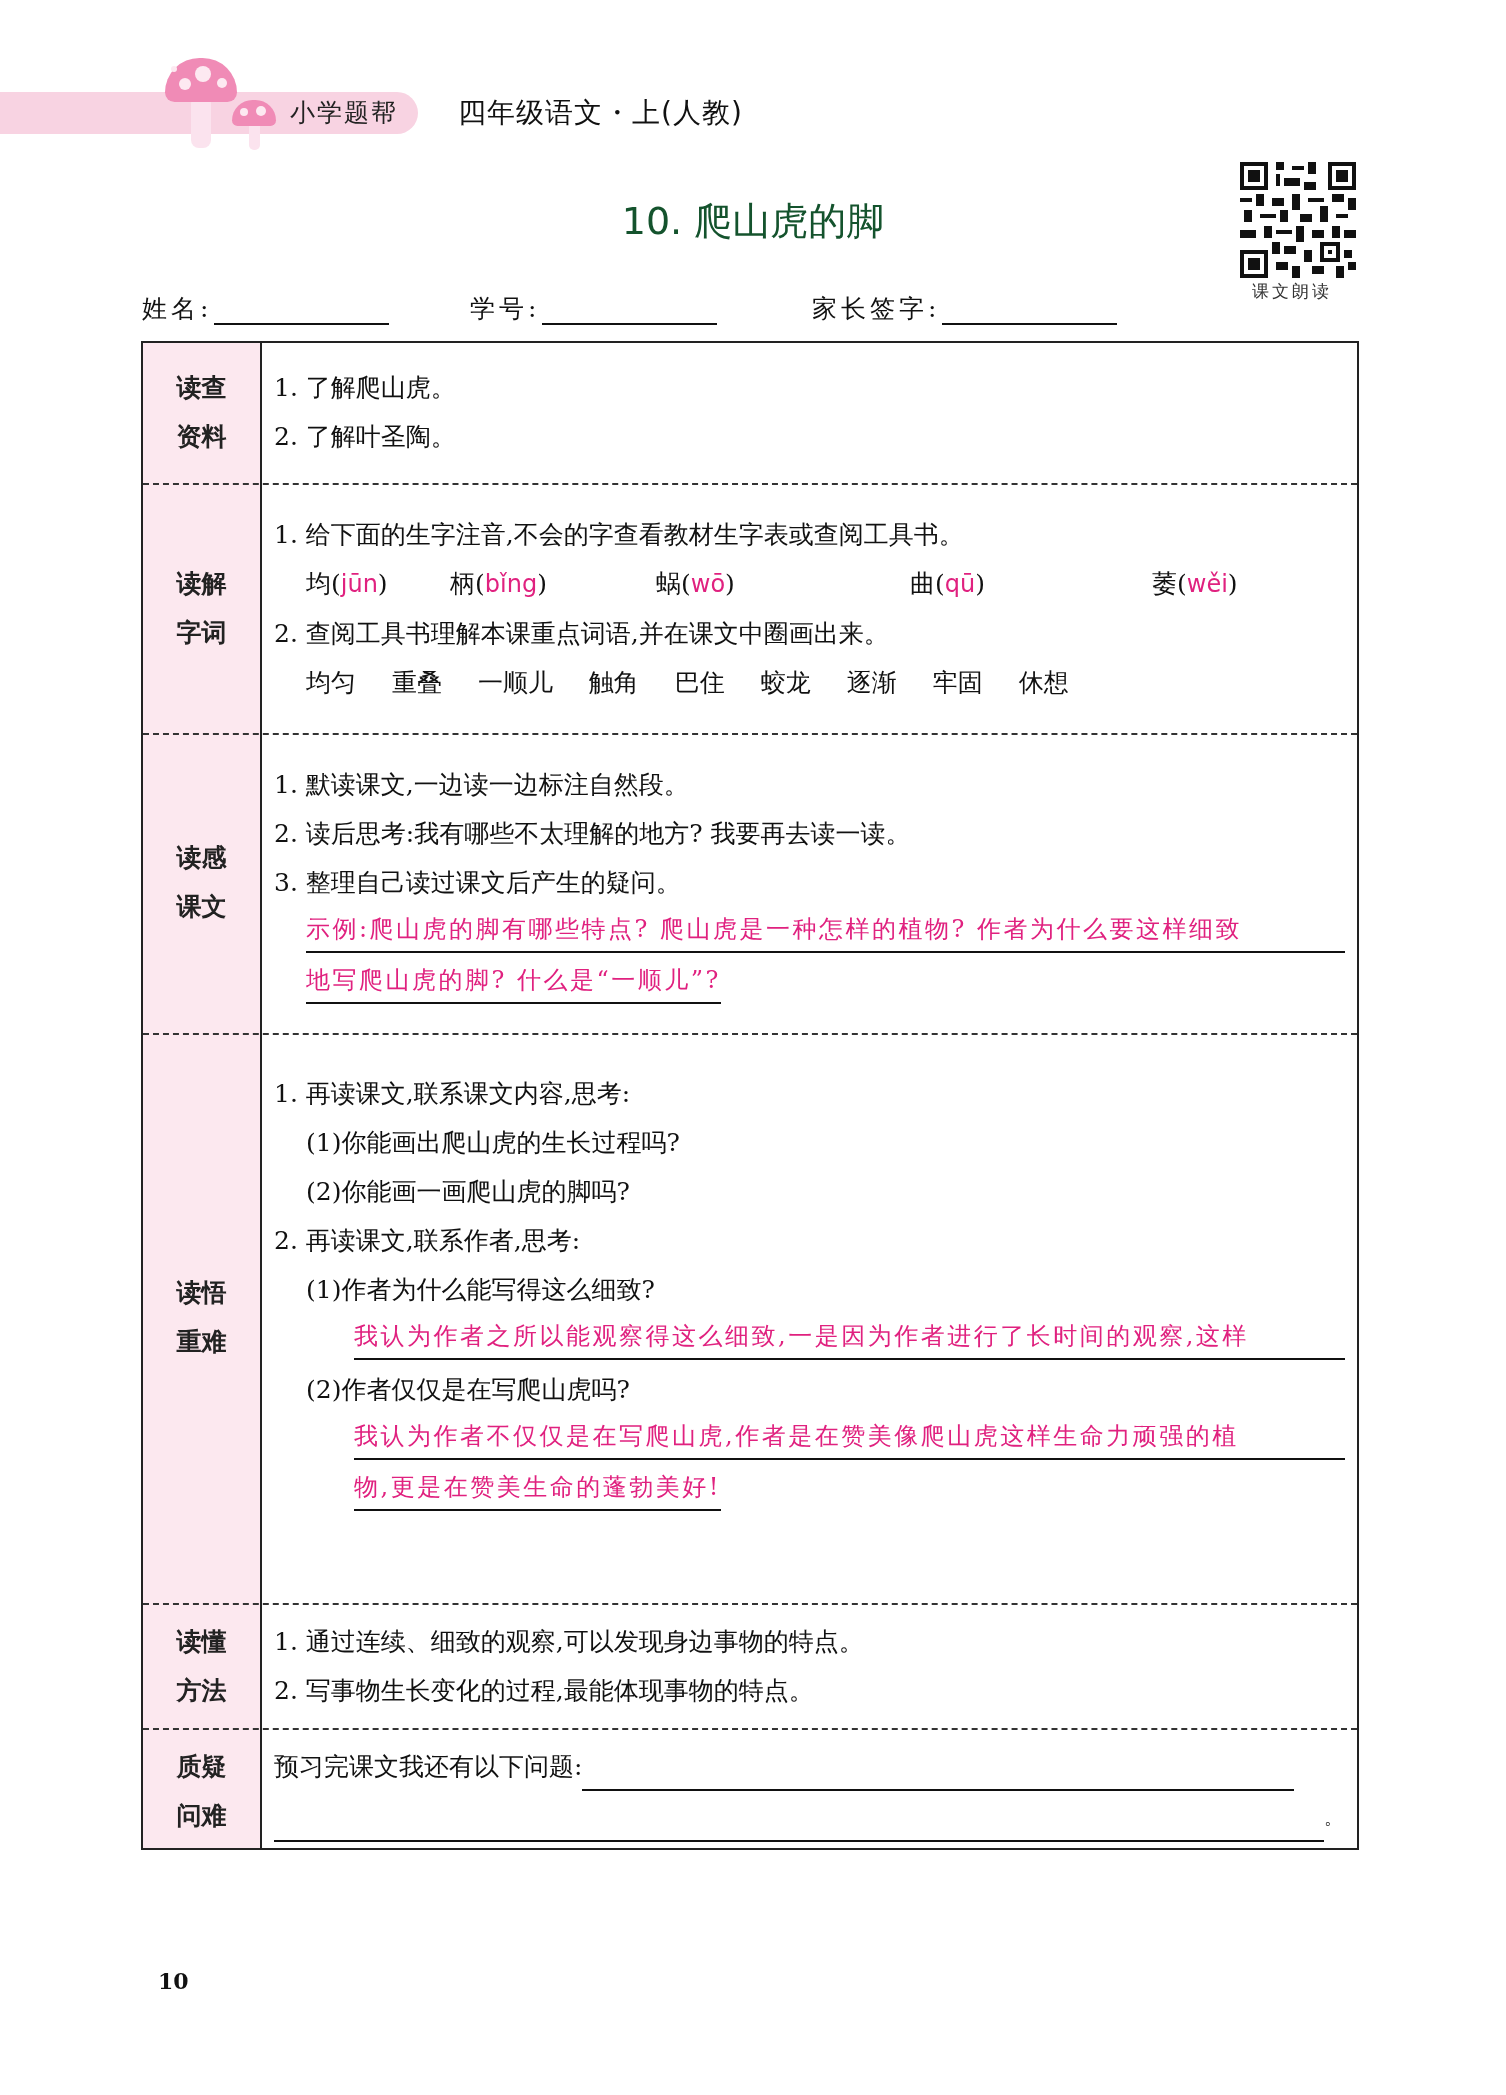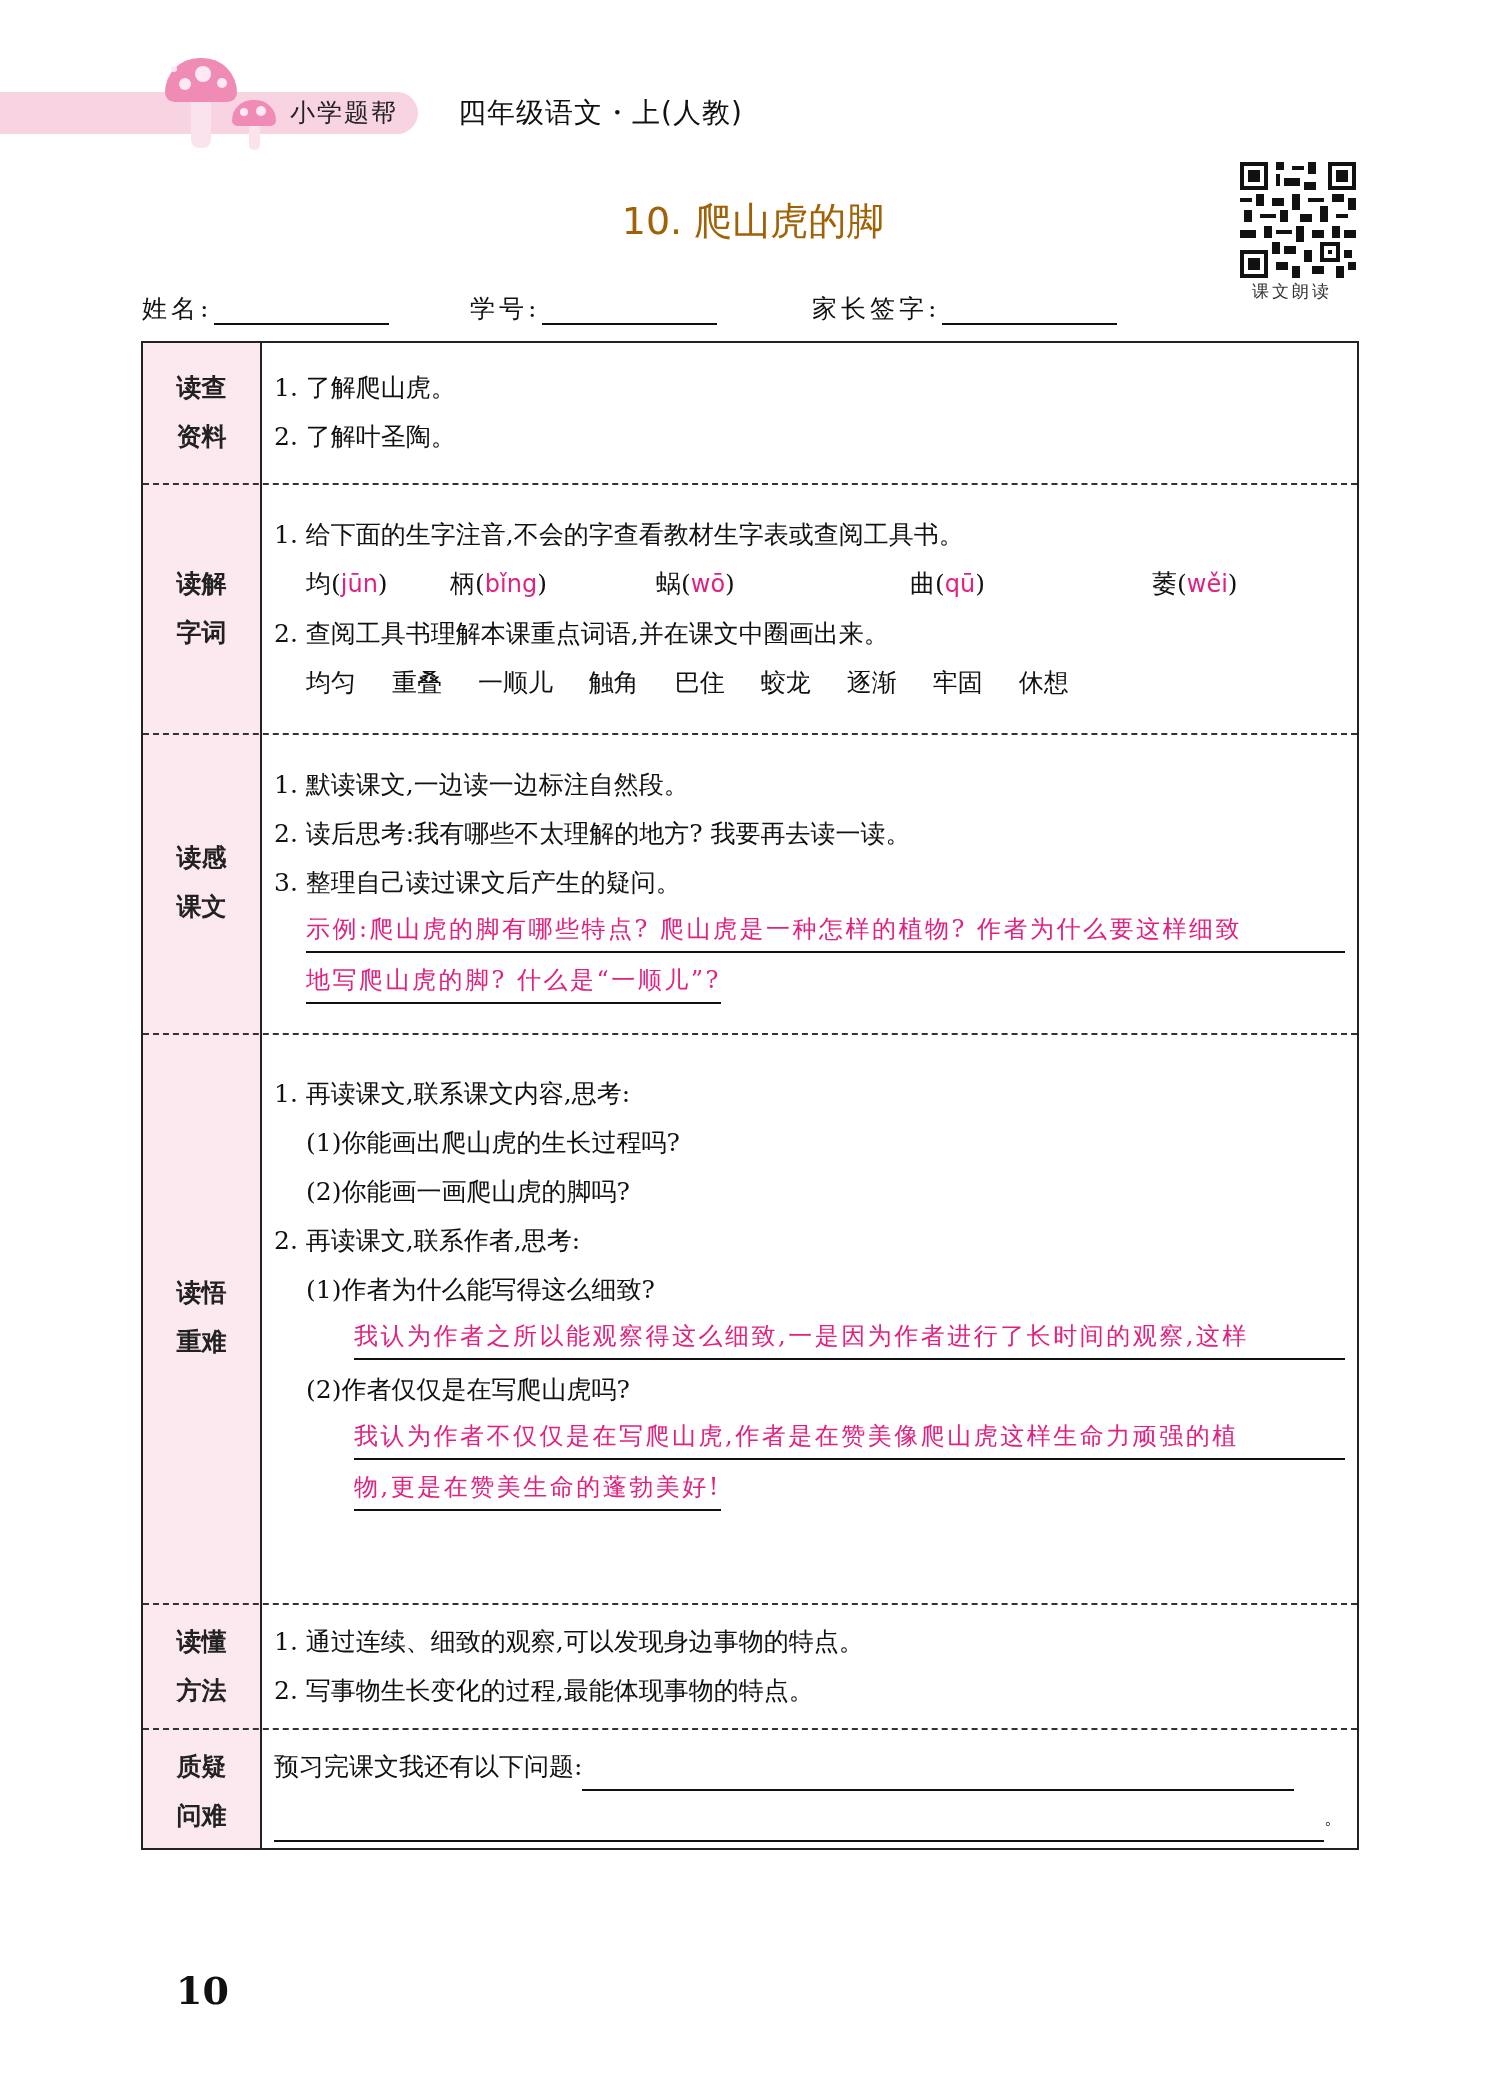--- a/index.html
+++ b/index.html
@@ -12,21 +12,21 @@
   .mush { position: absolute; }
   .mush .cap { position: absolute; background: #f08bb6; }
   .mush .stem { position: absolute; background: #fbe3ee; }
   .mush .dot { position: absolute; background: #fde9f1; border-radius: 50%; }
   .brand { position: absolute; left: 290px; top: 96px; font-size: 25px; color: #222;
            font-family: "DejaVu Sans", sans-serif; letter-spacing: 2px; }
   .subject { position: absolute; left: 458px; top: 94px; font-size: 28px; color: #111;
              font-family: "DejaVu Sans", sans-serif; letter-spacing: 1px; }
 
   .title { position: absolute; left: 0; width: 1506px; top: 196px; text-align: center;
-           font-size: 38px; font-family: "DejaVu Sans", sans-serif; color: #a16207; }
+           font-size: 38px; font-family: "DejaVu Sans", sans-serif; color: #14532d; }
 
   .qr { position: absolute; left: 1240px; top: 162px; width: 116px; height: 116px; }
   .qr-caption { position: absolute; left: 1252px; top: 280px; font-size: 17px; color: #333;
                 letter-spacing: 3px; }
 
   .info-row { position: absolute; top: 292px; left: 142px; width: 1000px; height: 40px;
               font-size: 25px; }
   .info-item { position: absolute; top: 0; white-space: nowrap; letter-spacing: 4px; }
   .info-line { display: inline-block; width: 175px; border-bottom: 2px solid #111;
                height: 24px; vertical-align: bottom; margin-left: 2px; }
@@ -49,22 +49,22 @@
   .py { color: #e0217f; font-family: "DejaVu Sans", sans-serif; font-size: 24px; }
   .vocab-row { padding-left: 32px; word-spacing: 0; }
   .vocab { display: inline-block; margin-right: 28px; }
   .answer { color: #e0217f; font-family: "DejaVu Serif", serif; font-size: 24px;
             letter-spacing: 2.5px; border-bottom: 2px solid #111; display: block;
             line-height: 44px; margin-bottom: 5px; white-space: nowrap; overflow: hidden; }
   .answer.short { display: inline-block; }
   .blank-line { display: inline-block; border-bottom: 2px solid #111; height: 30px;
                 vertical-align: bottom; }
 
-  .page-number { position: absolute; left: 158px; top: 1968px; font-size: 38px; font-weight: bold;
-                 font-family: "DejaVu Serif", serif; margin-left: 18px; }
+  .page-number { position: absolute; left: 158px; top: 1968px; font-size: 22px; font-weight: bold;
+                 font-family: "DejaVu Serif", serif; }
 </style>
 </head>
 <body>
 
 <div class="banner"></div>
 
 <div class="mush" style="left:165px; top:58px; width:72px; height:92px;">
   <div class="stem" style="left:26px; top:38px; width:20px; height:52px; border-radius:8px;"></div>
   <div class="cap" style="left:0; top:0; width:72px; height:44px; border-radius:36px 36px 10px 10px;"></div>
   <div class="dot" style="left:30px; top:8px; width:16px; height:16px;"></div>

